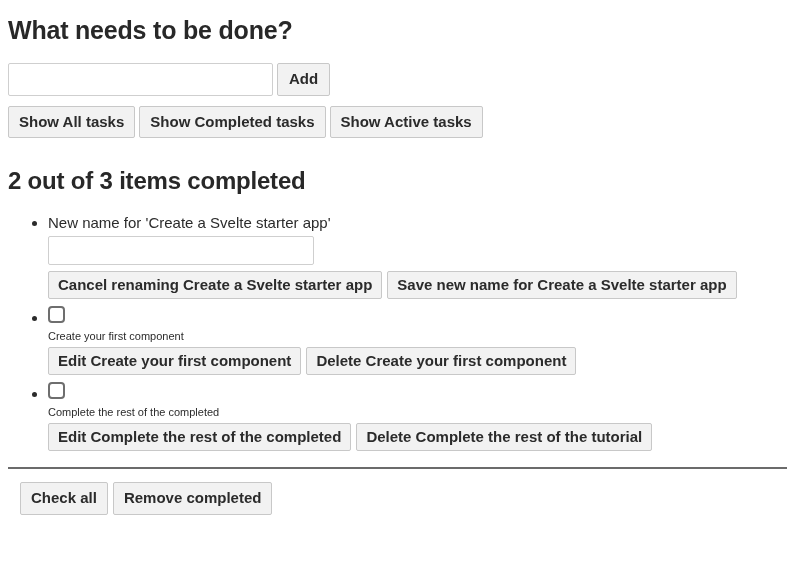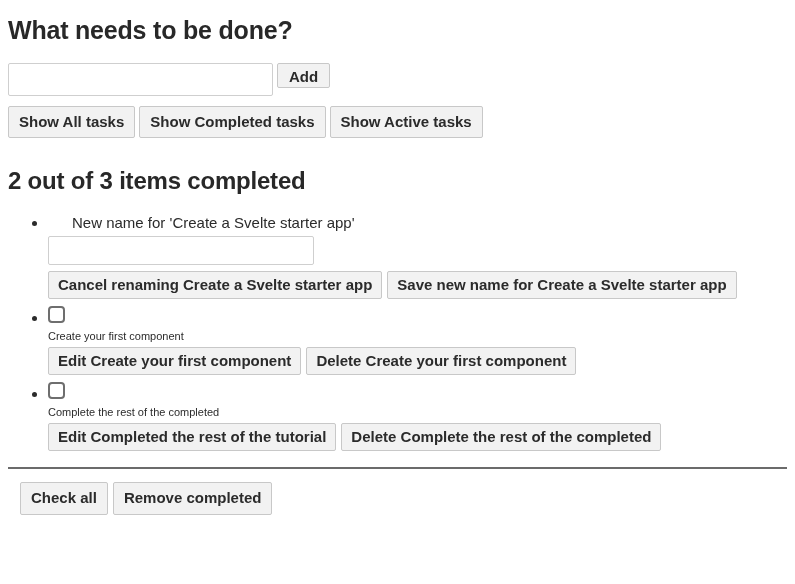--- a/index.html
+++ b/index.html
@@ -70,21 +70,21 @@
   }
 
   
   .add-form {
     display: flex;
     align-items: stretch;
     gap: 4px;
     margin-bottom: 10px;
   }
   .add-input { width: 265px; height: 33px; }
-  .add-btn { height: 25px; padding-left: 11px; padding-right: 11px; }
+  .add-btn { height: 33px; padding-left: 11px; padding-right: 11px; }
 
   
   .filters {
     display: flex;
     gap: 4px;
     margin-bottom: 2px;
   }
   .filters .btn { padding: 6px 10px 7px 10px; font-size: 15px; }
 
   
@@ -99,21 +99,20 @@
   }
   ul.todo-list > li::marker { color: #2b2b2b; }
 
   .edit-label {
     display: block;
     font-size: 15px;
     font-weight: normal;
     color: #2b2b2b;
     line-height: 1.35;
     margin-bottom: 3px;
-    margin-left: 24px;
   }
   .edit-input {
     display: block;
     width: 266px;
     height: 29px;
     margin-bottom: 6px;
   }
   .btn-row {
     display: flex;
     gap: 5px;
@@ -214,22 +213,22 @@
         <button class="btn">Delete Create your first component</button>
       </div>
     </li>
 
     <li>
       <div class="check-row">
         <input type="checkbox" class="todo-check" id="check-3" style="">
       </div>
       <span class="todo-title">Complete the rest of the completed</span>
       <div class="btn-row">
-        <button class="btn">Edit Completed the rest of the tutorial</button>
-        <button class="btn">Delete Complete the rest of the completed</button>
+        <button class="btn">Edit Complete the rest of the completed</button>
+        <button class="btn">Delete Complete the rest of the tutorial</button>
       </div>
     </li>
 
   </ul>
 
   <hr class="divider">
 
   <div class="footer-actions">
     <button class="btn">Check all</button>
     <button class="btn">Remove completed</button>

